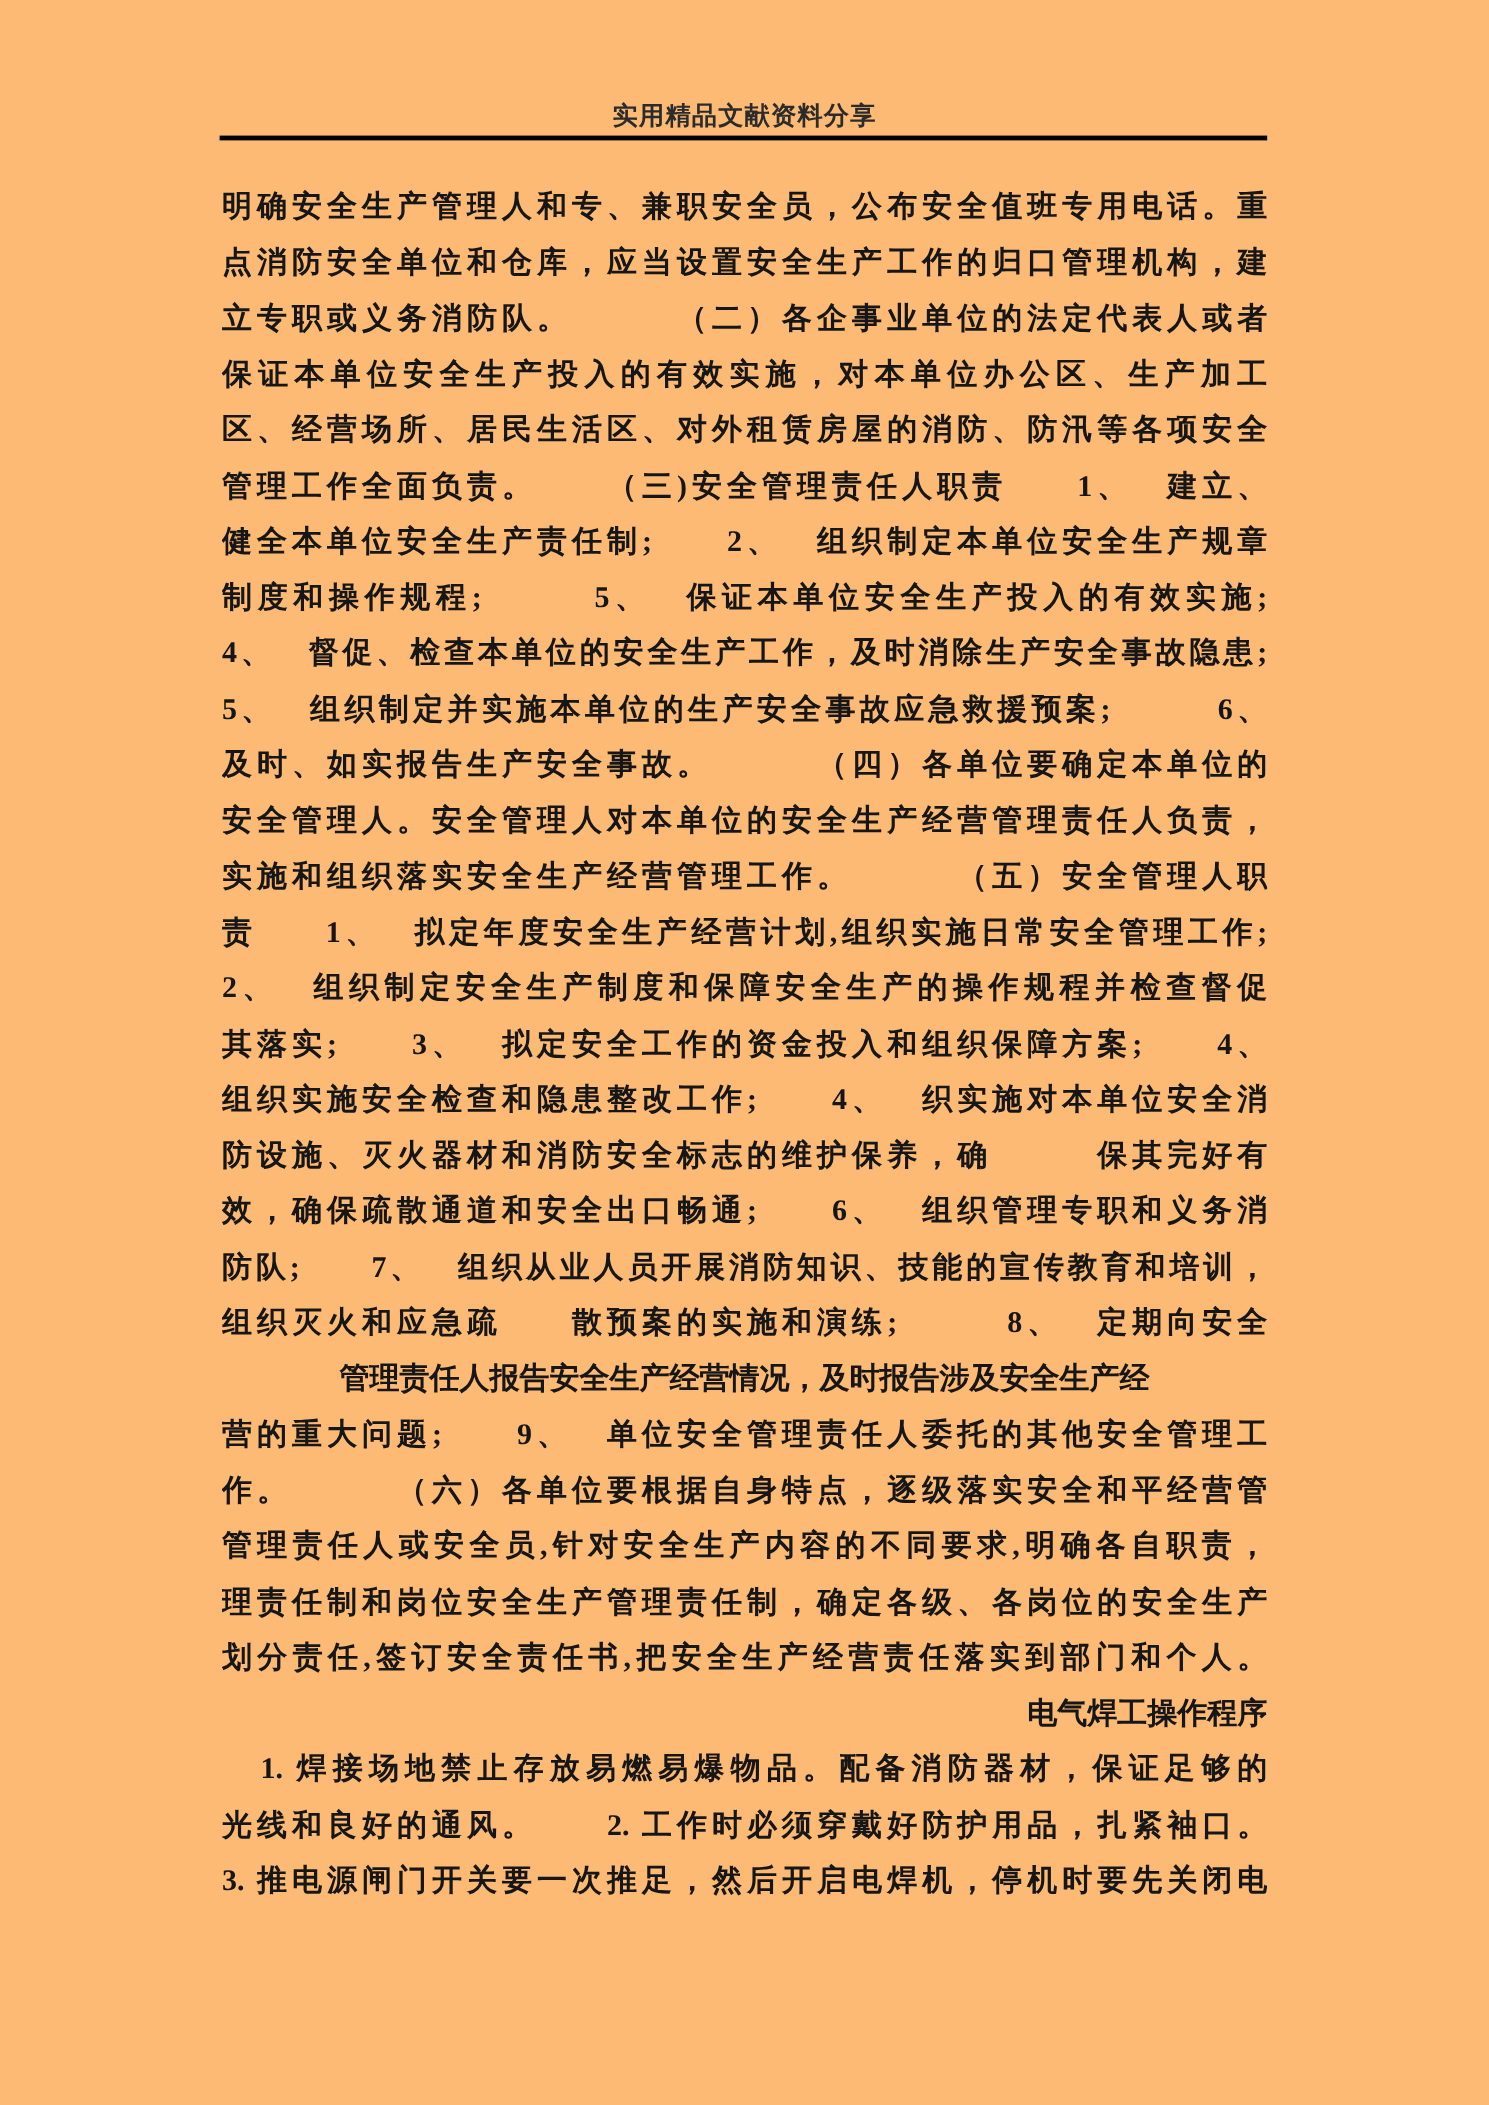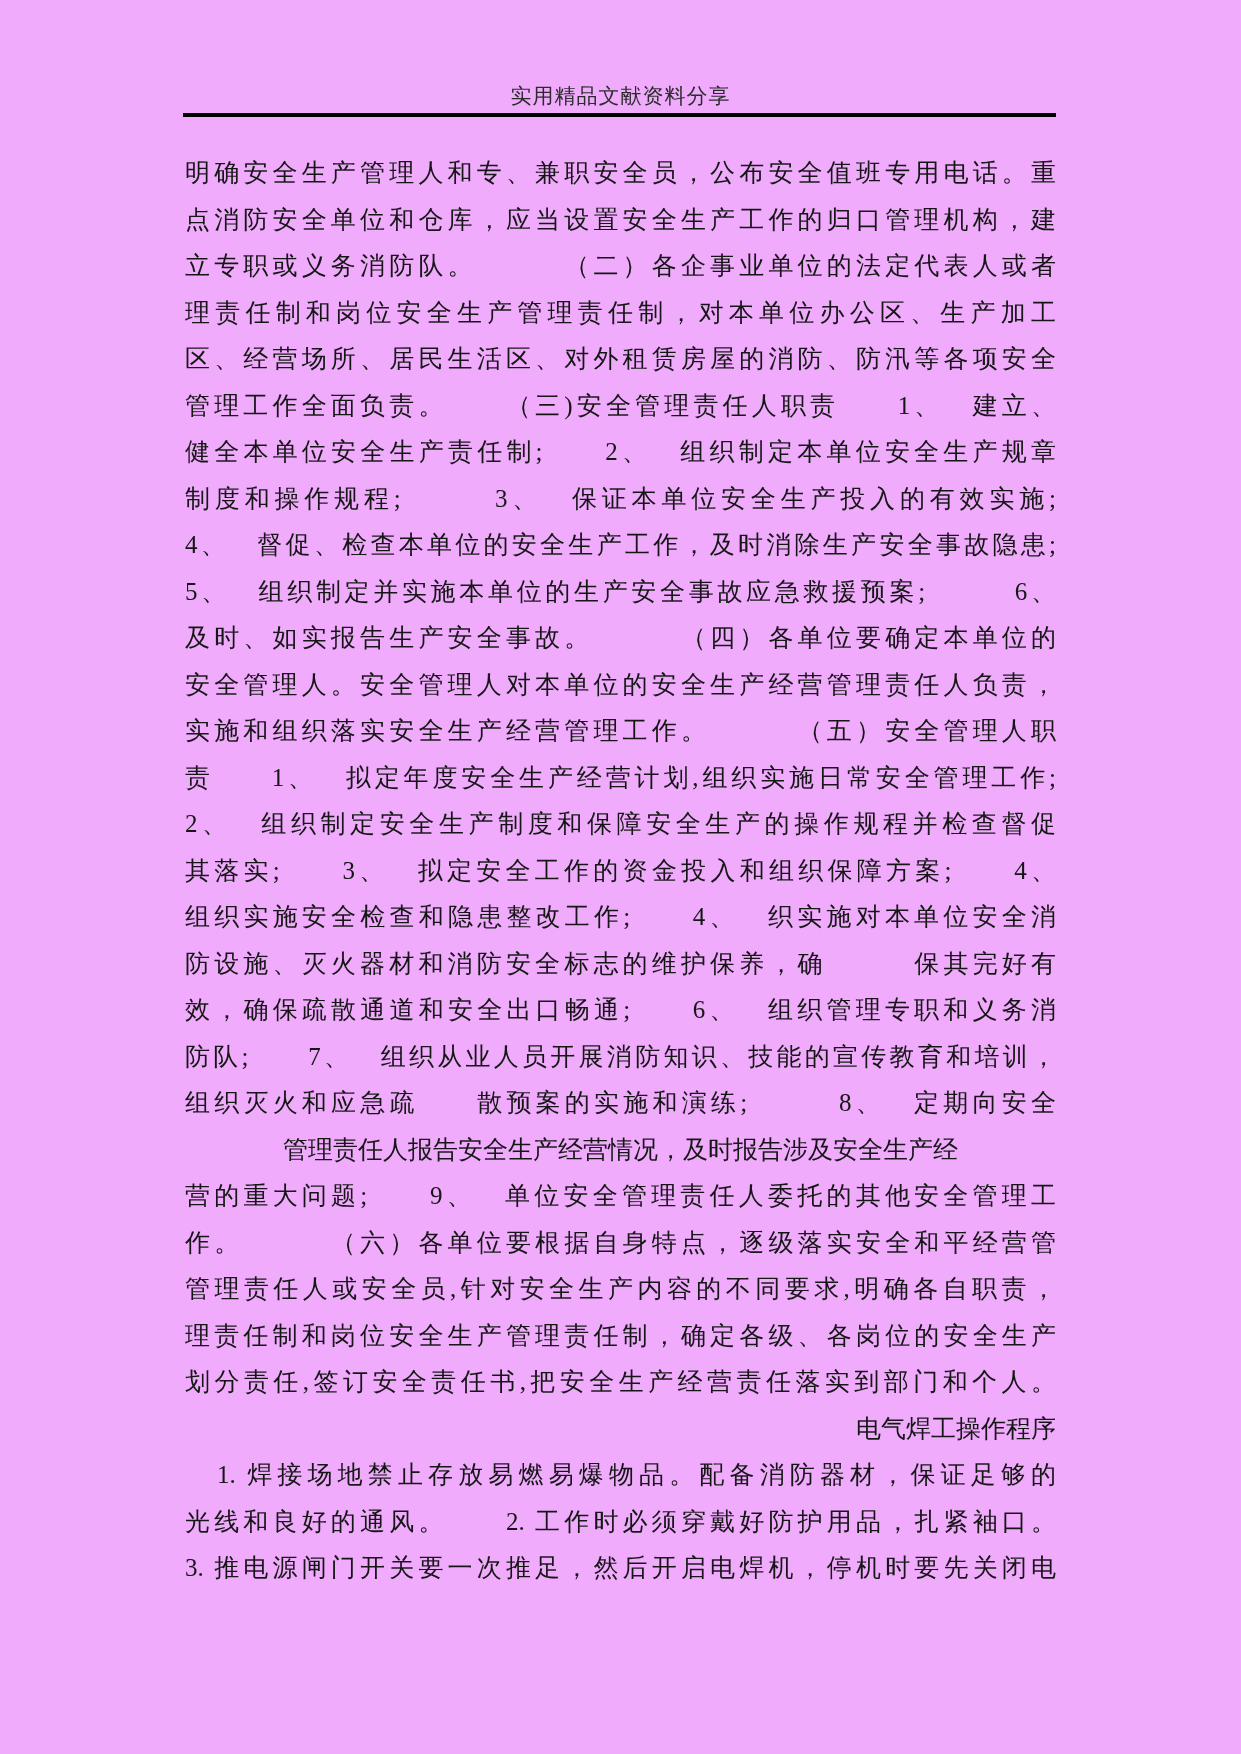--- a/index.html
+++ b/index.html
@@ -1,22 +1,23 @@
 <!DOCTYPE html>
 <html><head>
 <meta charset="utf-8">
 <style>
   html, body { margin: 0; padding: 0; background: #ffffff; }
   .page {
     position: relative;
     width: 1241px;
     height: 1754px;
-    background: #f0abfc;
+    background: #fdba74;
     font-family: "Liberation Serif", "DejaVu Serif", serif;
     overflow: hidden;
+    font-weight: bold;
   }
   .header-title {
     position: absolute;
     top: 84px;
     left: 0;
     width: 100%;
     text-align: center;
     font-size: 21px;
     line-height: 24px;
     color: #2b2b2b;
@@ -52,25 +53,25 @@
 </head>
 <body>
 
 <div class="page">
   <div class="header-title">实用精品文献资料分享</div>
   <div class="header-divider"></div>
   <div class="doc-body">
       <div class="line j">明确安全生产管理人和专、兼职安全员，公布安全值班专用电话。重</div>
       <div class="line j">点消防安全单位和仓库，应当设置安全生产工作的归口管理机构，建</div>
       <div class="line j">立专职或义务消防队。　　　（二）各企事业单位的法定代表人或者</div>
-      <div class="line j">理责任制和岗位安全生产管理责任制，对本单位办公区、生产加工</div>
+      <div class="line j">保证本单位安全生产投入的有效实施，对本单位办公区、生产加工</div>
       <div class="line j">区、经营场所、居民生活区、对外租赁房屋的消防、防汛等各项安全</div>
       <div class="line j">管理工作全面负责。　　（三)安全管理责任人职责　　1、　建立、</div>
       <div class="line j">健全本单位安全生产责任制;　　2、　组织制定本单位安全生产规章</div>
-      <div class="line j">制度和操作规程;　　　3、　保证本单位安全生产投入的有效实施;</div>
+      <div class="line j">制度和操作规程;　　　5、　保证本单位安全生产投入的有效实施;</div>
       <div class="line j">4、　督促、检查本单位的安全生产工作，及时消除生产安全事故隐患;</div>
       <div class="line j">5、　组织制定并实施本单位的生产安全事故应急救援预案;　　　6、</div>
       <div class="line j">及时、如实报告生产安全事故。　　　（四）各单位要确定本单位的</div>
       <div class="line j">安全管理人。安全管理人对本单位的安全生产经营管理责任人负责，</div>
       <div class="line j">实施和组织落实安全生产经营管理工作。　　　（五）安全管理人职</div>
       <div class="line j">责　　1、　拟定年度安全生产经营计划,组织实施日常安全管理工作;</div>
       <div class="line j">2、　组织制定安全生产制度和保障安全生产的操作规程并检查督促</div>
       <div class="line j">其落实;　　3、　拟定安全工作的资金投入和组织保障方案;　　4、</div>
       <div class="line j">组织实施安全检查和隐患整改工作;　　4、　织实施对本单位安全消</div>
       <div class="line j">防设施、灭火器材和消防安全标志的维护保养，确　　　保其完好有</div>

